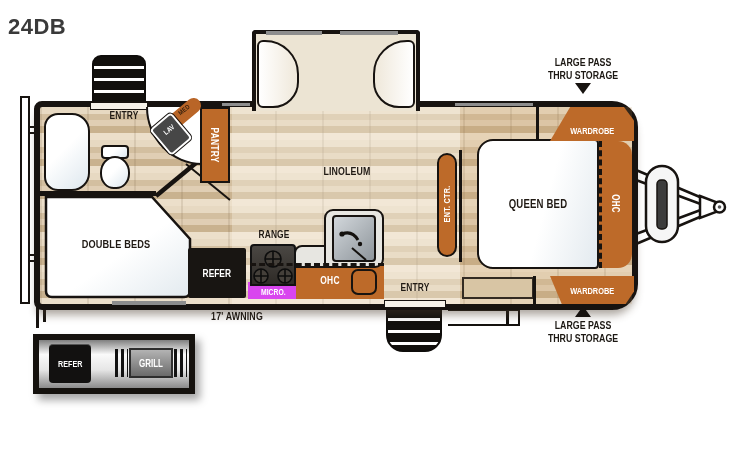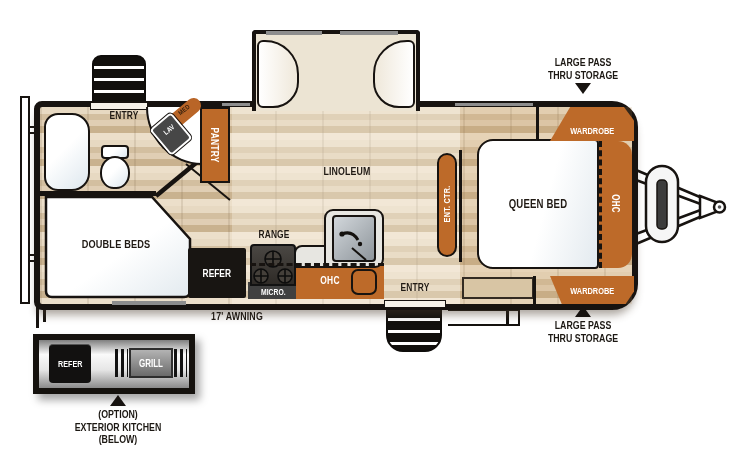--- a/index.html
+++ b/index.html
@@ -53,20 +53,21 @@
           background:#15120e;padding:6px;z-index:8;box-shadow:5px 6px 8px rgba(0,0,0,.35);}
   .extinner{width:100%;height:100%;background:linear-gradient(180deg,#7f7f7f,#fafafa 30%,#e6e6e6 62%,#8b8b8b);position:relative;}
   .slats{position:absolute;top:3px;bottom:3px;width:13px;
          background:repeating-linear-gradient(90deg,#121212 0 3px,rgba(0,0,0,0) 3px 6px);}
 </style>
 </head>
 <body>
 
 <div class="stage">
 
+  <div class="abs" style="left:8px;top:14px;font-size:22px;font-weight:600;color:#3a3a3a;letter-spacing:.5px;">24DB</div>
 
   <svg class="hitchlayer" width="731" height="469">
     <path d="M636,170 L714,203 M636,180 L706,206 M636,244 L714,211 M636,234 L706,208" stroke="#171310" stroke-width="2.5" fill="none"></path>
     <path d="M700,196 L716,202 L716,212 L700,218 Z" fill="#ffffff" stroke="#171310" stroke-width="2.5"></path>
     <circle cx="719.5" cy="207" r="5.5" fill="#ffffff" stroke="#171310" stroke-width="2.5"></circle>
     <circle cx="719.5" cy="207" r="1.8" fill="#555"></circle>
     <rect x="646" y="166" width="32" height="76" rx="16" fill="#f6f6f6" stroke="#171310" stroke-width="2.5"></rect>
     <rect x="657" y="180" width="10" height="49" rx="4" fill="#3c3c3c" stroke="#171310" stroke-width="1.5"></rect>
   </svg>
 
@@ -122,21 +123,21 @@
 
   <div class="lbl" style="left:94px;top:109px;width:60px;font-size:10.5px;z-index:5;">ENTRY</div>
   <div class="lbl" style="left:383px;top:281px;width:64px;font-size:10.5px;z-index:5;">ENTRY</div>
   <div class="lbl" style="left:312px;top:165px;width:70px;font-size:11px;z-index:5;">LINOLEUM</div>
   <div class="lbl" style="left:56px;top:238px;width:120px;font-size:11.5px;z-index:5;">DOUBLE BEDS</div>
 
   <div class="blackbox" style="left:188px;top:248px;width:58px;height:50px;border-radius:2px;display:flex;align-items:center;justify-content:center;">
     <span style="font-weight:bold;font-size:10.5px;color:#fff;transform:scaleX(.8);">REFER</span>
   </div>
   <div class="lbl" style="left:246px;top:228px;width:56px;font-size:10.5px;z-index:5;">RANGE</div>
-  <div class="orange" style="left:248px;top:282px;width:50px;height:17px;background:#404040;display:flex;align-items:flex-end;justify-content:center;text-align:right;">
+  <div class="orange" style="left:248px;top:282px;width:50px;height:17px;background:#d946ef;display:flex;align-items:flex-end;justify-content:center;text-align:right;">
     <span style="font-weight:bold;font-size:8.5px;color:#fff;transform:scaleX(.8);line-height:14px;">MICRO.</span>
   </div>
   <div class="abs" style="left:250px;top:244px;width:46px;height:42px;box-sizing:border-box;background:linear-gradient(#4a4743,#2f2b27);border:2px solid #121212;border-radius:4px 4px 0 0;z-index:5;"></div>
   <svg class="fixlayer" width="731" height="469" style="z-index:6;">
     <g stroke="#0d0d0d" stroke-width="1.6" fill="#45403a">
       <circle cx="273" cy="259" r="8"></circle>
         <circle cx="261" cy="276" r="7"></circle>
         <circle cx="285" cy="276" r="7"></circle>
       <path d="M265,259 h16 M273,251 v16 M254,276 h14 M261,269 v14 M278,276 h14 M285,269 v14" fill="none"></path>
     </g>
@@ -200,20 +201,14 @@
       </div>
       <div class="abs" style="left:76px;top:6px;width:72px;height:34px;display:flex;align-items:stretch;">
         <div class="slats" style="left:0;"></div>
         <div class="abs" style="left:14px;top:2px;width:44px;height:30px;box-sizing:border-box;background:linear-gradient(#b3b3b3,#6b6b6b);border:2px solid #2e2e2e;display:flex;align-items:center;justify-content:center;">
           <span style="font-weight:bold;font-size:10px;color:#fff;transform:scaleX(.8);">GRILL</span>
         </div>
         <div class="slats" style="left:59px;"></div>
       </div>
     </div>
   </div>
-  <div class="ann" style="left:33px;top:395px;width:170px;">
-    <div class="arrow-up"></div>
-    <div class="line">(OPTION)</div>
-    <div class="line">EXTERIOR KITCHEN</div>
-    <div class="line">(BELOW)</div>
-  </div>
 
 </div>
 
 </body></html>

